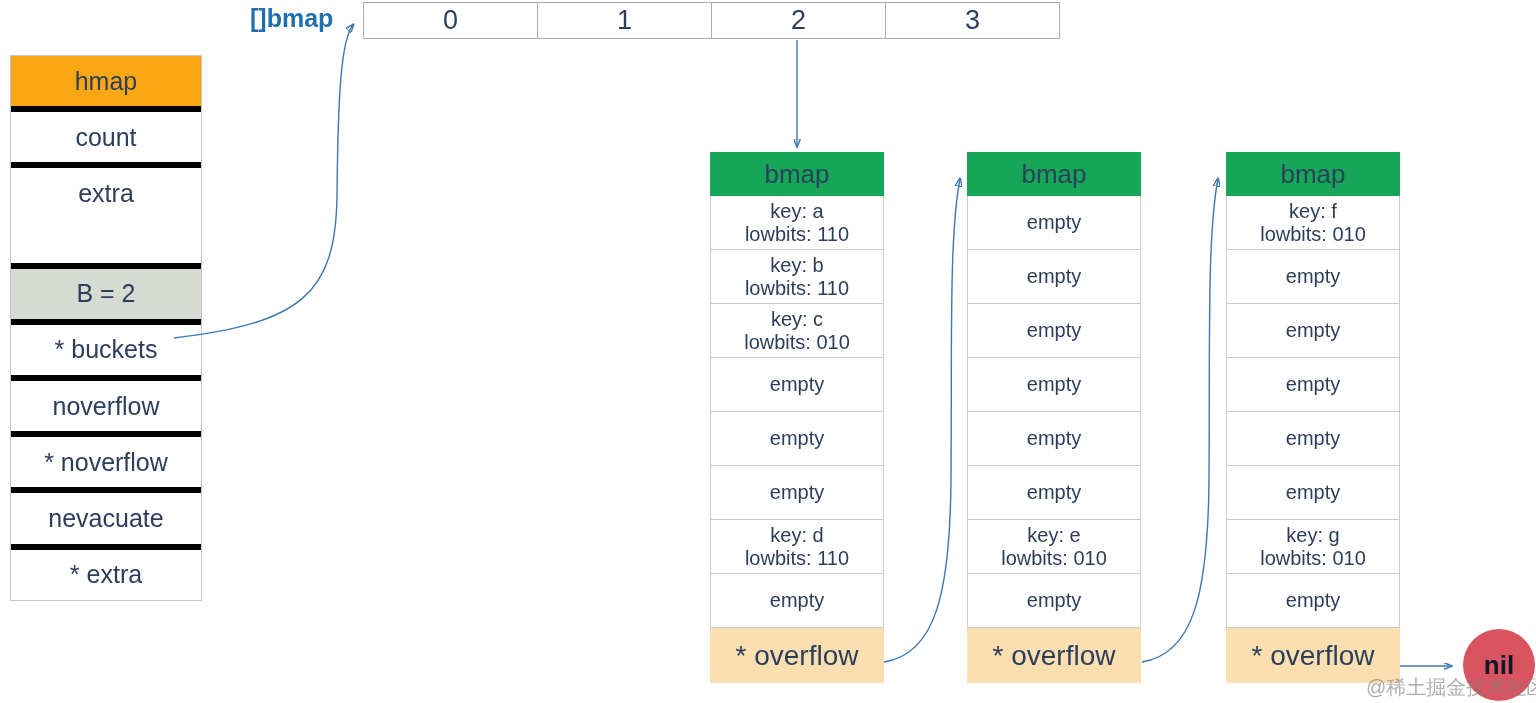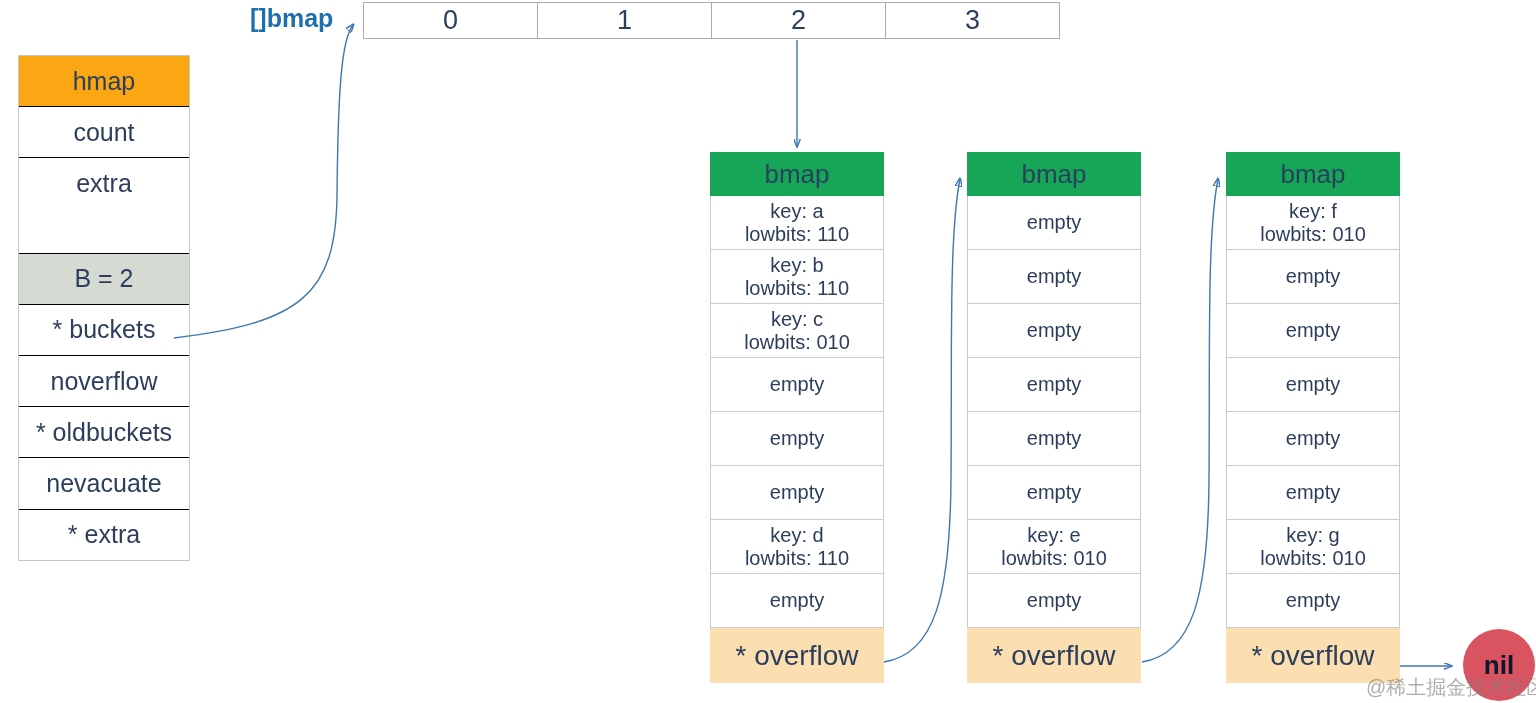--- a/index.html
+++ b/index.html
@@ -16,26 +16,26 @@
     position:absolute;left:363px;top:2px;width:697px;height:37px;display:flex;
     border:1px solid #a9adb3;box-sizing:border-box;background:#fff;z-index:2;
   }
   .array .cell{
     flex:1;display:flex;align-items:center;justify-content:center;
     font-size:27px;color:#2c3e5c;border-left:1px solid #a9adb3;
   }
   .array .cell:first-child{border-left:none;}
   
   .hmap{
-    position:absolute;left:18px;top:55px;width:172px;background:#fff;
+    position:absolute;left:10px;top:55px;width:192px;background:#fff;
     border:1px solid #c3c7cc;box-sizing:border-box;z-index:2;
   }
   .hmap .row{
     height:50.2px;display:flex;align-items:center;justify-content:center;
-    font-size:25px;color:#2c3e5c;border-top:1px solid #000000;background:#fff;
+    font-size:25px;color:#2c3e5c;border-top:6px solid #000000;background:#fff;
   }
   .hmap .row:first-child{border-top:none;}
   .hmap .row-orange{background:#fba713;}
   .hmap .row-gray{background:#d5dad2;margin-top:44px;}
   
   .bucket{position:absolute;top:152px;width:174px;box-sizing:border-box;z-index:2;}
   .bucket .hdr{
     height:44px;background:#17a658;display:flex;align-items:center;justify-content:center;
     font-size:26px;color:#28415c;
   }
@@ -87,21 +87,21 @@
       <div class="cell">3</div>
     </div>
 
   <div class="hmap">
       <div class="row row-orange">hmap</div>
       <div class="row">count</div>
       <div class="row">extra</div>
       <div class="row row-gray">B = 2</div>
       <div class="row">* buckets</div>
       <div class="row">noverflow</div>
-      <div class="row">* oldbuckets</div>
+      <div class="row">* noverflow</div>
       <div class="row">nevacuate</div>
       <div class="row">* extra</div>
     </div>
 
   <div class="bucket" style="left:710px">
       <div class="hdr">bmap</div>
       <div class="slot">
         <div class="line">key: a</div>
         <div class="line">lowbits: 110</div>
       </div>

